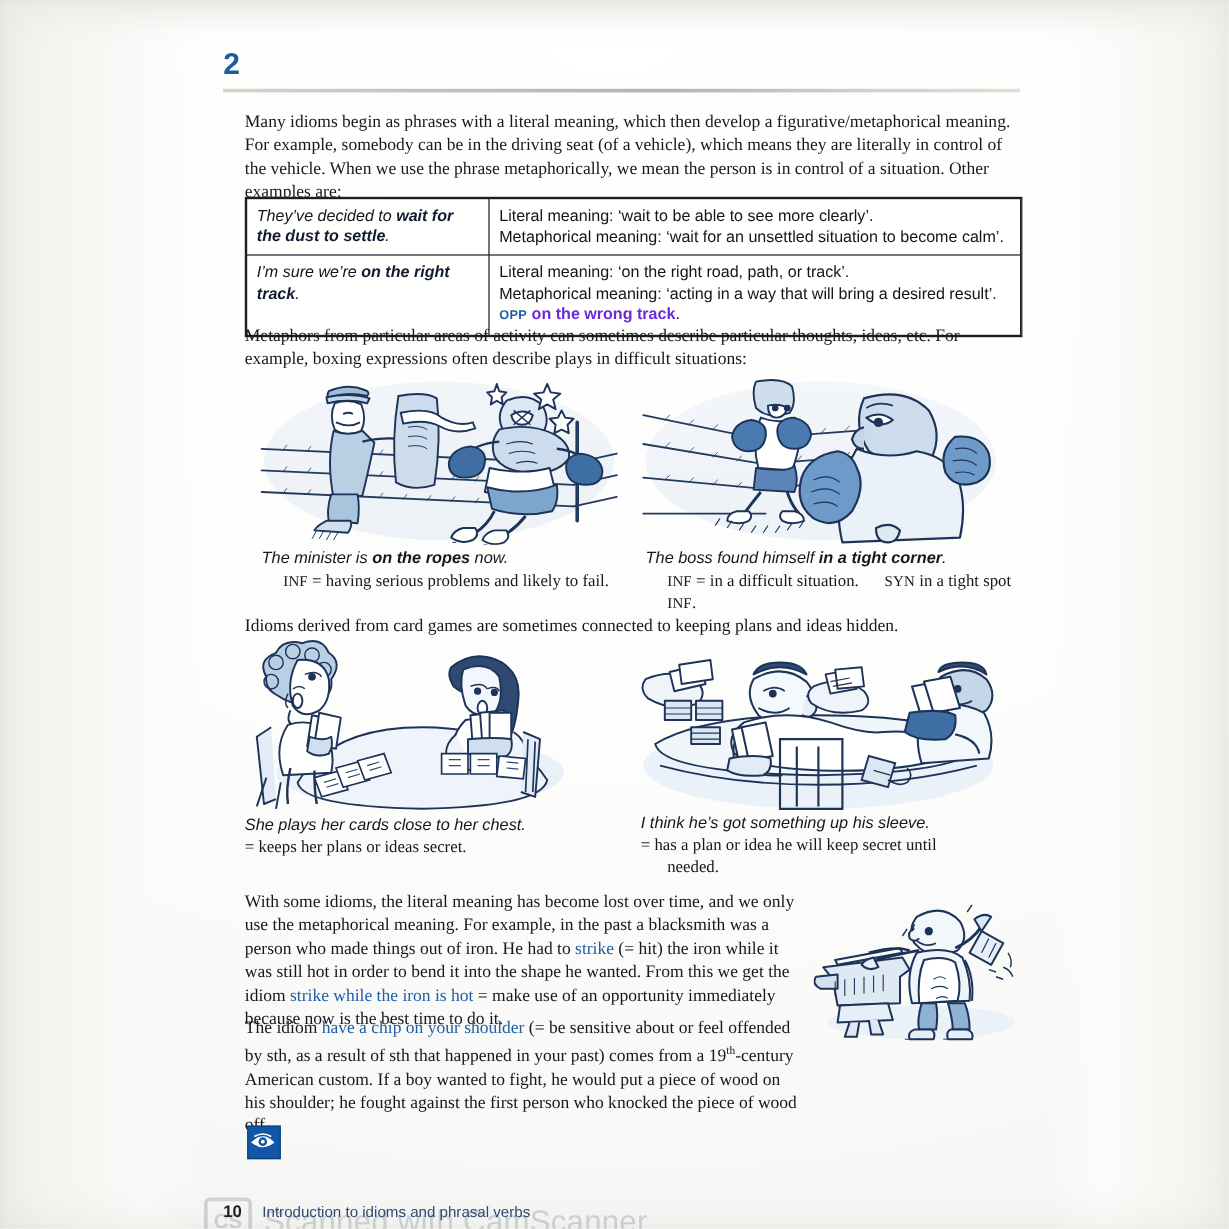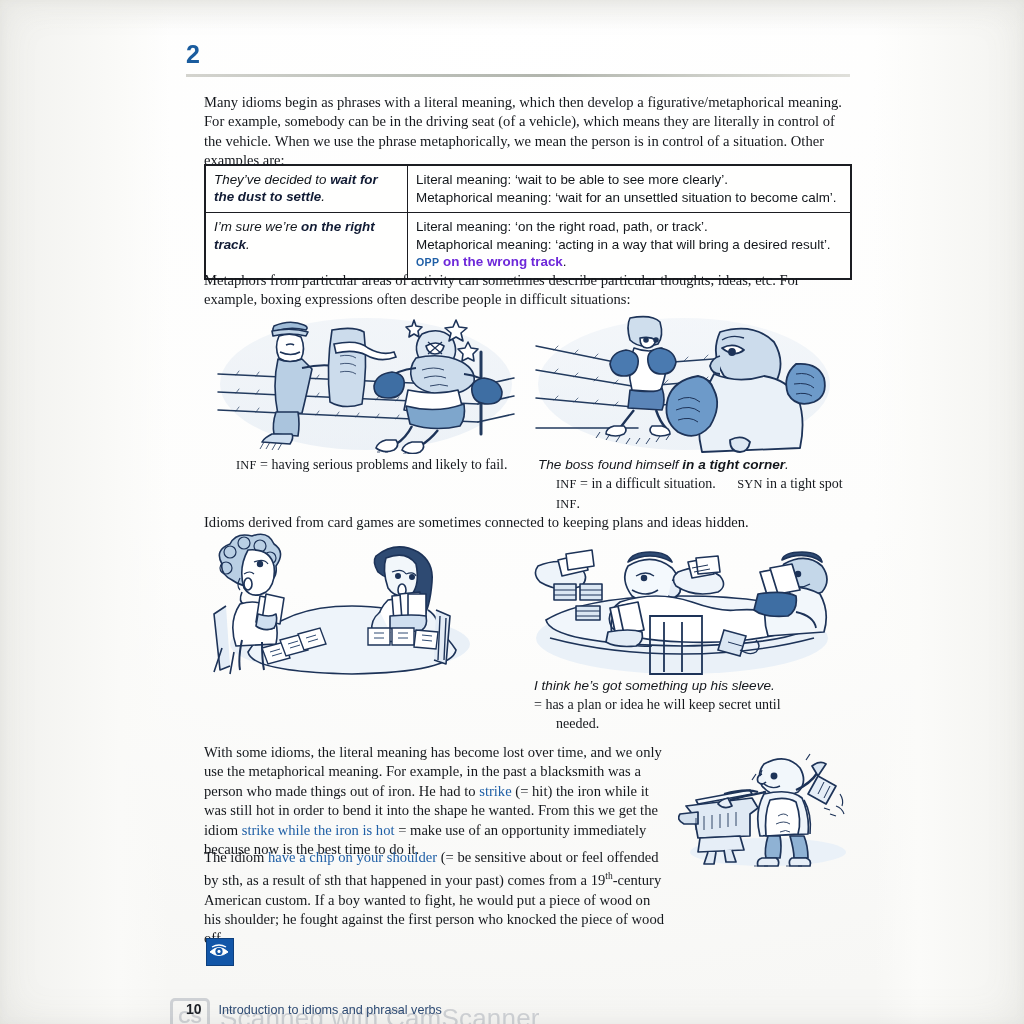--- a/index.html
+++ b/index.html
@@ -126,21 +126,21 @@
             <div class="cellB">
               <span class="opp">OPP</span>
               <b>on the wrong track</b><span>.</span>
             </div>
           </td>
         </tr>
       </tbody>
         </table>
     </div>
 
-    <div class="p" style="left:204px;top:271px;width:648px;">Metaphors from particular areas of activity can sometimes describe particular thoughts, ideas, etc. For example, boxing expressions often describe people in difficult situations:</div>
+    <div class="p" style="left:204px;top:271px;width:648px;">Metaphors from particular areas of activity can sometimes describe particular thoughts, ideas, etc. For example, boxing expressions often describe plays in difficult situations:</div>
 
     <div class="fig" style="left:216px;top:312px;">
       <svg width="300" height="142" viewBox="0 0 300 142">
         <defs>
           <linearGradient id="wash1" x1="0" y1="0" x2="0" y2="1">
             <stop offset="0%" stop-color="#e8eef5"></stop>
               <stop offset="100%" stop-color="#dfe8f2"></stop>
           </linearGradient>
         </defs>
         <ellipse cx="150" cy="72" rx="146" ry="66" fill="url(#wash1)" opacity="0.55"></ellipse>
@@ -281,20 +281,23 @@
           <g stroke-width="1" fill="none">
               <path d="M262,62 q12,-2 18,4 M260,72 q14,-2 20,4 M262,82 q10,-2 16,2"></path>
             </g>
           <path d="M196,128 q12,-6 20,2 q-2,10 -10,10 q-10,0 -10,-12 Z" fill="#dde8f3"></path>
         </g>
       </svg>
     </div>
 
     <div class="cap" style="left:218px;top:455px;width:300px;">
       <div>
+        <span class="idiom">The minister is </span><span class="idiom" style="font-weight:bold">on the ropes</span><span class="idiom"> now.</span>
+      </div>
+      <div>
         <span class="sc">INF</span><span> = having serious problems and likely to fail.</span>
       </div>
     </div>
 
     <div class="cap" style="left:538px;top:455px;width:320px;">
       <div>
         <span class="idiom">The boss found himself </span><span class="idiom" style="font-weight:bold">in a tight corner</span><span class="idiom">.</span>
       </div>
       <div>
         <span class="sc">INF</span><span> = in a difficult situation. </span><span class="sc">SYN</span><span> in a tight spot </span><span class="sc">INF</span><span>.</span>
@@ -461,20 +464,24 @@
           <path d="M208,104 q10,6 16,2 q6,-6 0,-12" fill="none" stroke-width="1.4"></path>
         </g>
 
         <g stroke="#1d3358" stroke-width="1.8" fill="#f8fbfe">
           <path d="M118,70 l52,0 l0,58 l-52,0 Z" fill="none"></path>
           <path d="M132,76 l0,50 M150,76 l0,50"></path>
         </g>
       </svg>
     </div>
 
+    <div class="cap" style="left:204px;top:678px;width:300px;">
+      <div class="idiom">She plays her cards close to her chest.</div>
+      <div>= keeps her plans or ideas secret.</div>
+    </div>
 
     <div class="cap" style="left:534px;top:676px;width:280px;">
       <div class="idiom">I think he’s got something up his sleeve.</div>
       <div>= has a plan or idea he will keep secret until</div>
       <div style="padding-left:22px;">needed.</div>
     </div>
 
     <div class="p" style="left:204px;top:743px;width:460px;">
       <span>With some idioms, the literal meaning has become lost over time, and we only use the metaphorical meaning. For example, in the past a blacksmith was a person who made things out of iron. He had to </span><b class="blue">strike</b><span> (= hit) the iron while it was still hot in order to bend it into the shape he wanted. From this we get the idiom </span><b class="blue">strike while the iron is hot</b><span> = make use of an opportunity immediately because now is the best time to do it.</span>
     </div>

